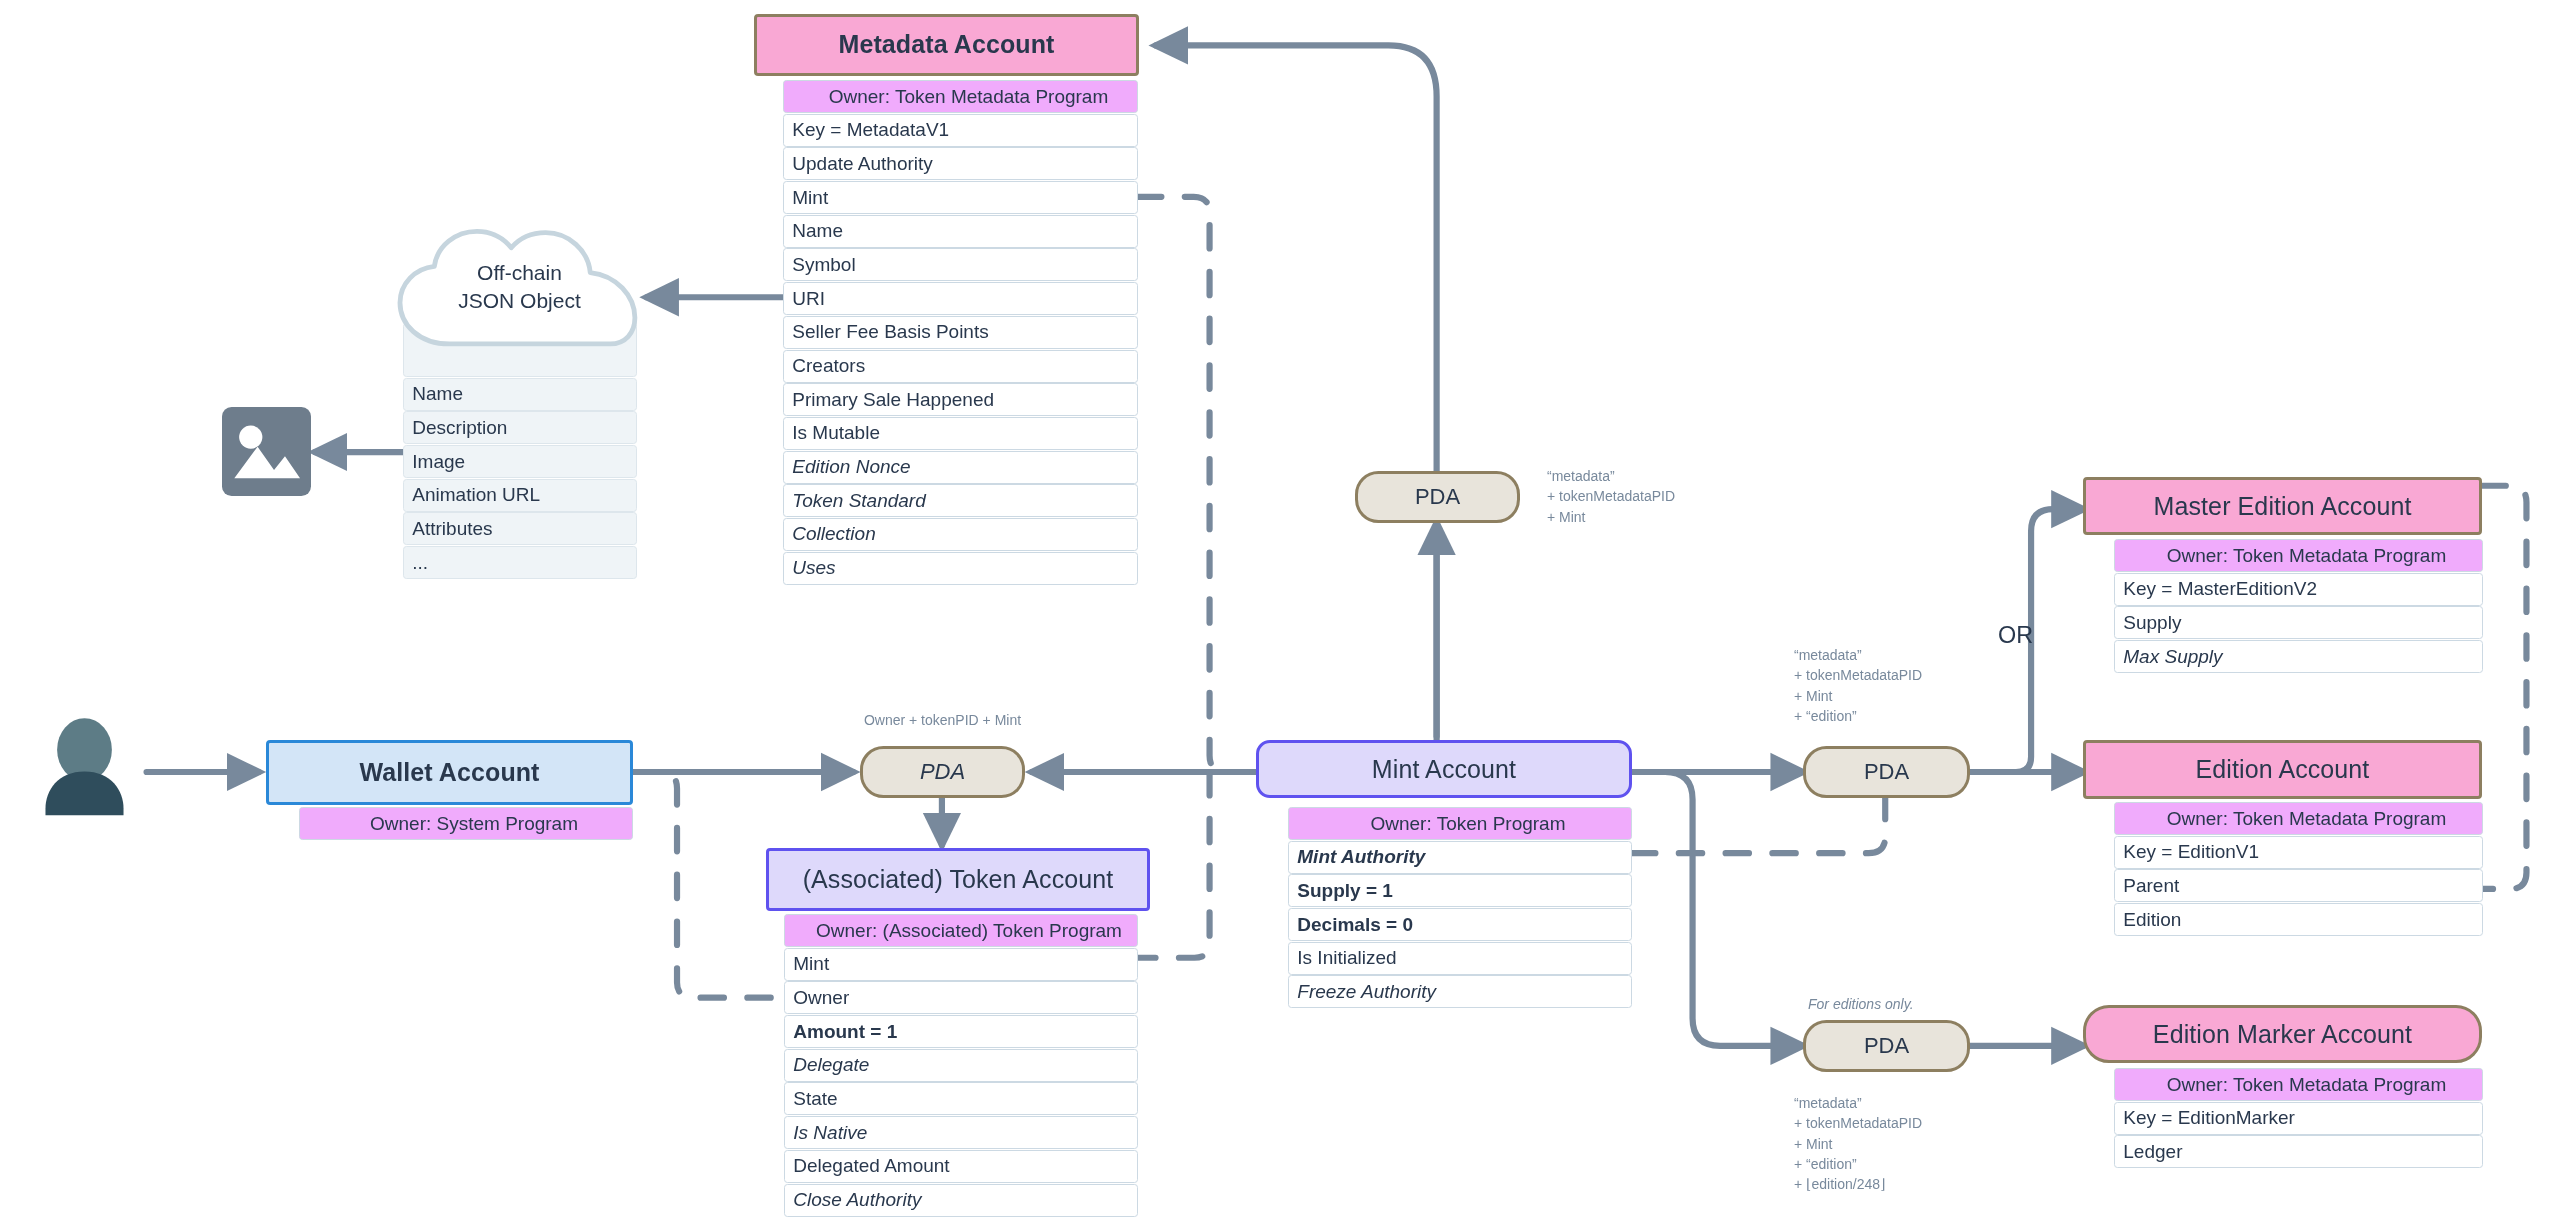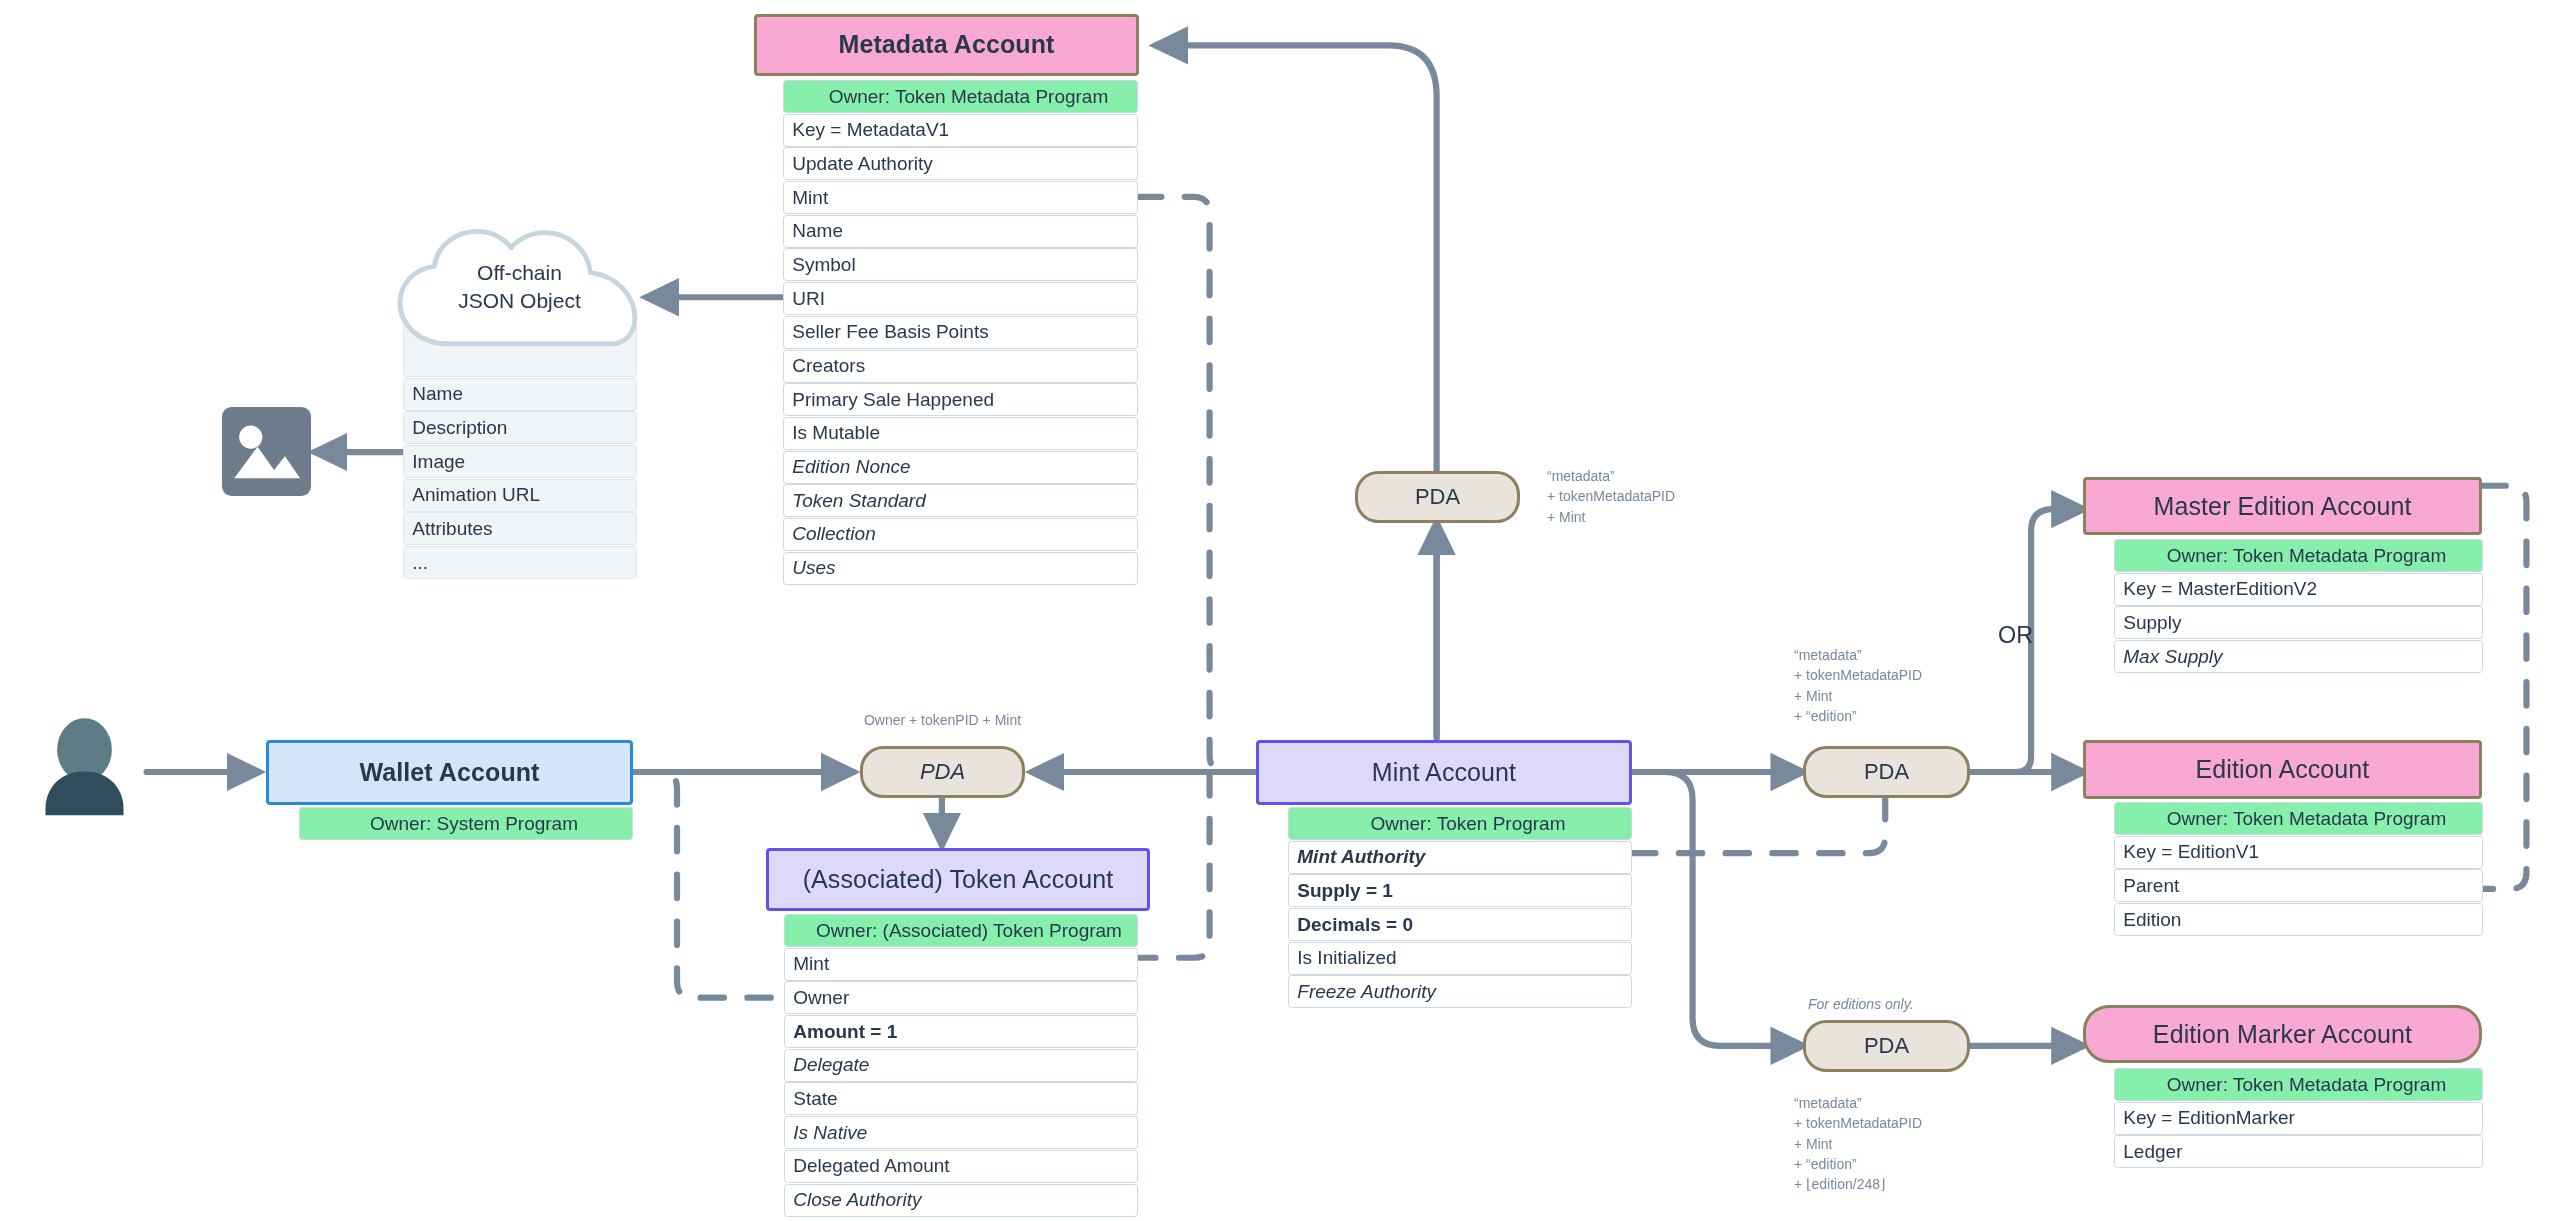--- a/index.html
+++ b/index.html
@@ -28,21 +28,21 @@
     height:33px;
     border:1.4px solid #ccd9e3;
     border-radius:3.4px;
     background:#ffffff;
     color:#29384d;
     font-size:19px;
     display:flex;align-items:center;
     padding-left:8.3px;
     margin-bottom:0.7px;
   }
-  .row.owner{background:#86efac;justify-content:center;padding-left:16px;}
+  .row.owner{background:#f0abfc;justify-content:center;padding-left:16px;}
   .row.it{font-style:italic;}
   .row.bd{font-weight:bold;}
   .row.bdit{font-weight:bold;font-style:italic;}
   .row.soft{background:#eff4f7;border-color:#dde6ec;}
 
   
   .cloud{position:absolute;}
   .cloudlabel{
     position:absolute;width:100%;text-align:center;
     color:#29384d;font-size:21px;line-height:1.35;
@@ -199,21 +199,21 @@
     <div class="row">Owner</div>
     <div class="row bd">Amount = 1</div>
     <div class="row it">Delegate</div>
     <div class="row">State</div>
     <div class="row it">Is Native</div>
     <div class="row">Delegated Amount</div>
     <div class="row it">Close Authority</div>
   </div>
 
   <div class="card purple" style="left:1256px;top:740px;">
-    <div class="hdr" style="width:376px;height:65px;">Mint Account</div>
+    <div class="hdr" style="width:376px;height:58px;border-radius:14px;">Mint Account</div>
   </div>
   <div class="rows" style="left:1288px;top:807px;width:344px;">
     <div class="row owner">Owner: Token Program</div>
     <div class="row bdit">Mint Authority</div>
     <div class="row bd">Supply = 1</div>
     <div class="row bd">Decimals = 0</div>
     <div class="row">Is Initialized</div>
     <div class="row it">Freeze Authority</div>
   </div>
 

